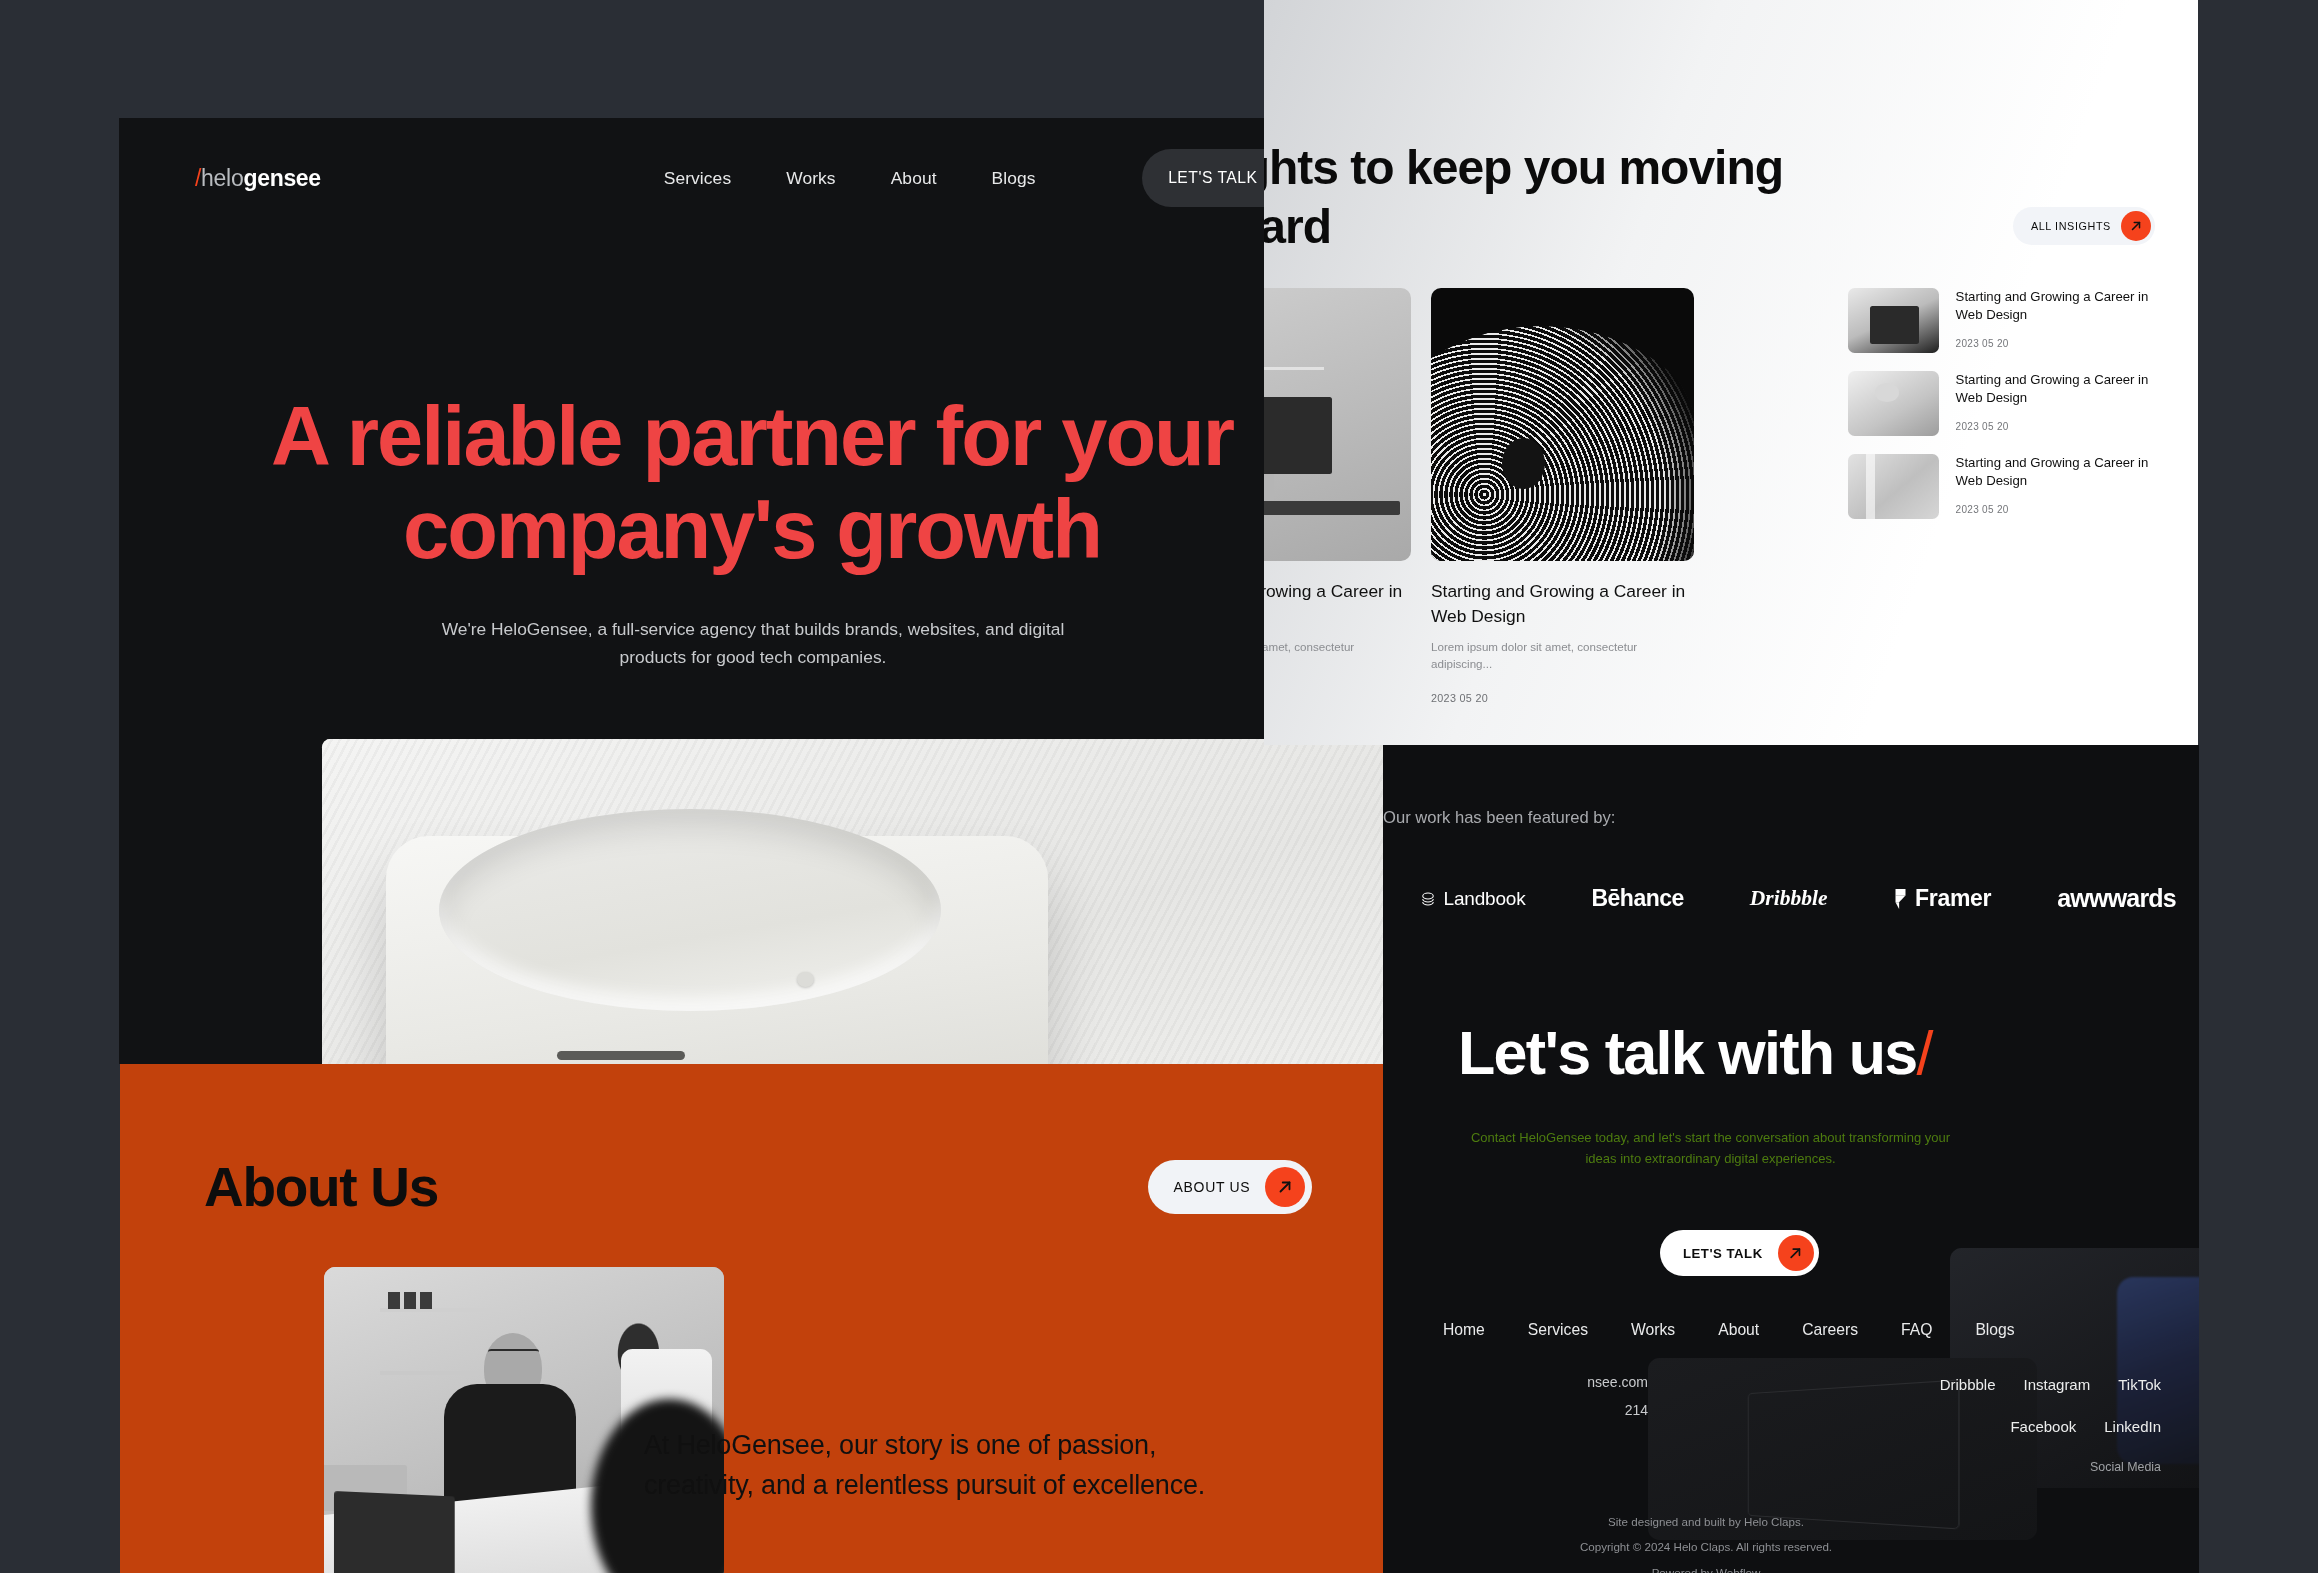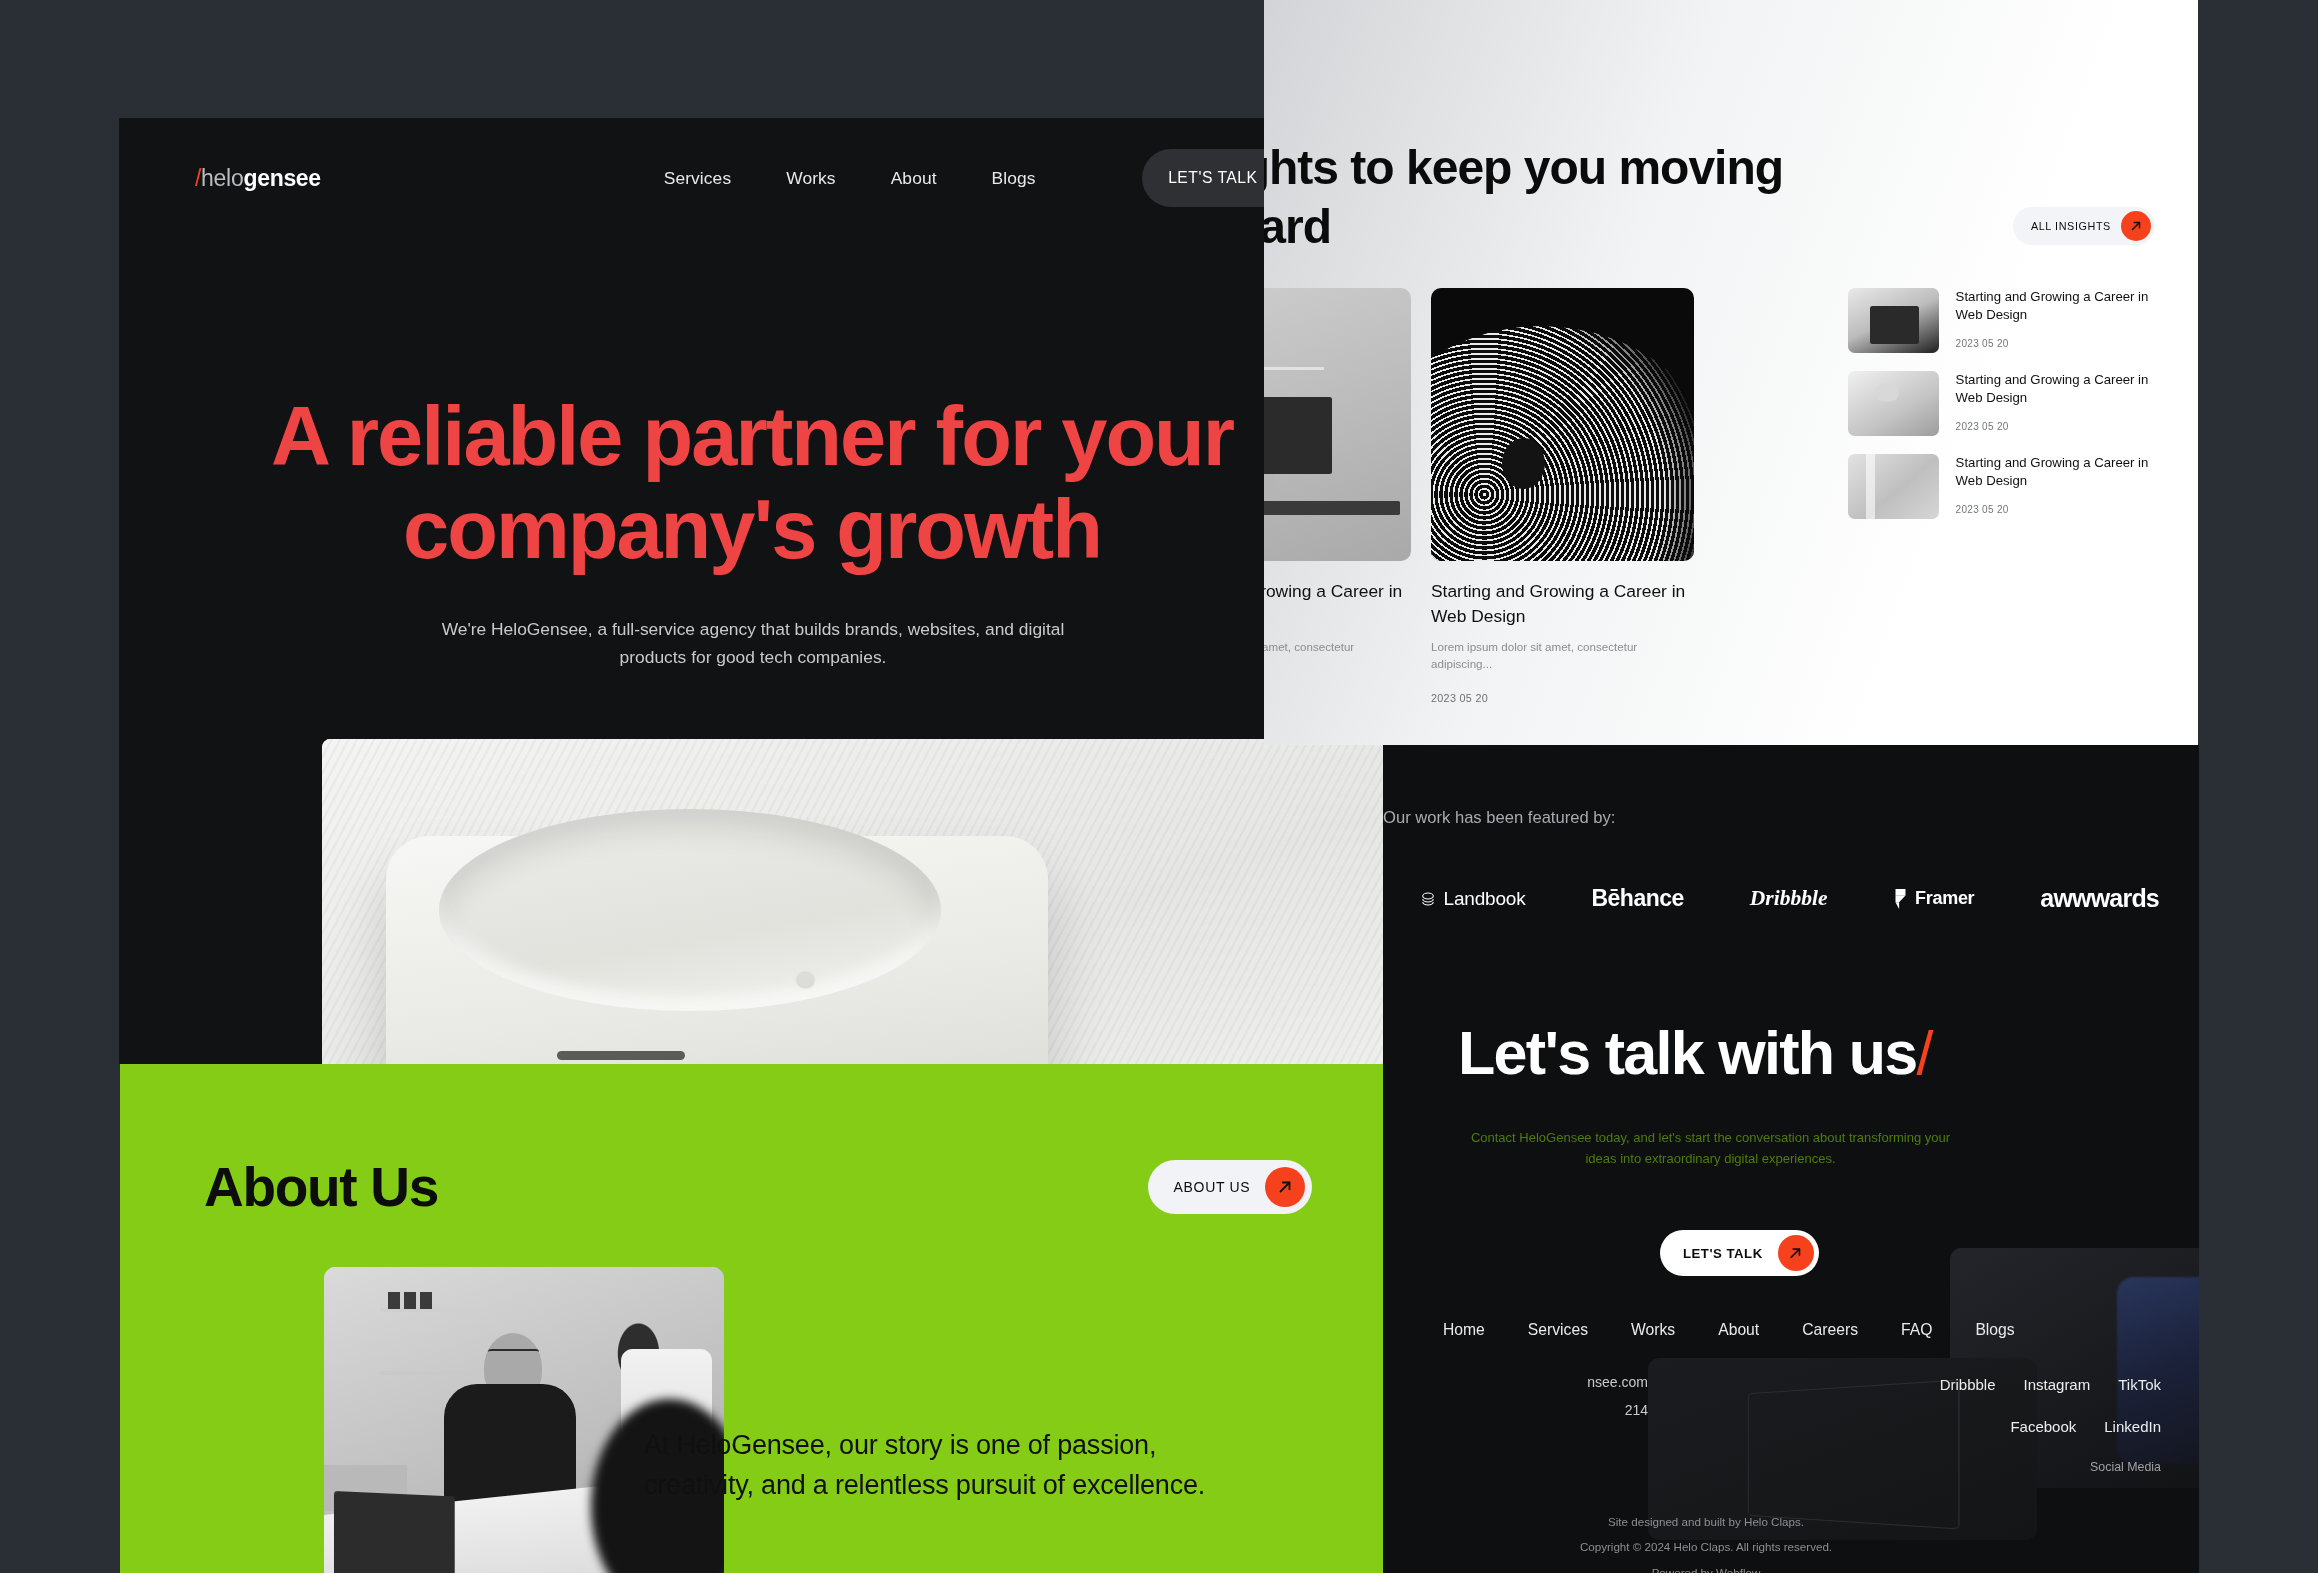--- a/index.html
+++ b/index.html
@@ -75,21 +75,21 @@
     border-radius: 827px; background: #5b5b58;
   }
   .hero-image .knob {
     position: absolute; left: 44.5%; top: 53%; width: 1.6%; height: 3.6%;
     border-radius: 50%; background: #dcdcd8; box-shadow: 0 0.8px 2.5px rgba(0,0,0,.2);
   }
 
   
   .about-panel {
     position: absolute; left: 120px; top: 1064px; width: 1265px; height: 509px;
-    background: #84cc16; overflow: hidden;
+    background: #c2410c; overflow: hidden;
   }
   .about-head {
     position: absolute; top: 91px; left: 84px; right: 73px;
     display: flex; align-items: center; justify-content: space-between;
   }
   .about-title { font-size: 55px; font-weight: 700; color: #0d0d0d; letter-spacing: -1.3px; }
   .pill-light {
     display: inline-flex; align-items: center; gap: 15px;
     background: #f1f3f7; border-radius: 827px; padding: 6.6px 6.6px 6.6px 25px; text-decoration: none;
   }
@@ -221,21 +221,21 @@
   }
   .logos-row {
     position: absolute; top: 139px; left: 36px; width: 911px;
     display: flex; align-items: center; gap: 66px;
   }
   .logos-row .brand { color: #fff; white-space: nowrap; display: flex; align-items: center; gap: 6.6px; }
   .brand-landbook { font-size: 19px; font-weight: 400; letter-spacing: -0.2px; }
   .brand-landbook .bicon { width: 18px; height: 18px; }
   .brand-behance { font-size: 23px; font-weight: 700; letter-spacing: -0.5px; }
   .brand-dribbble { font-size: 21.5px; font-weight: 700; font-style: italic; font-family: "Liberation Serif", serif; }
-  .brand-framer { font-size: 18px; font-weight: 700; letter-spacing: -0.3px; }
+  .brand-framer { font-size: 23px; font-weight: 700; letter-spacing: -0.3px; }
   .brand-framer .bicon { width: 15px; height: 20px; }
   .brand-awwwards { font-size: 25px; font-weight: 700; letter-spacing: -0.8px; }
 
   .cta-wrap { position: absolute; top: 273px; left: 0; width: 816px; }
   .cta-title {
     position: absolute; left: 75px; top: 0; width: 596px;
     font-size: 61px; font-weight: 700; color: #ffffff; letter-spacing: -1.7px; white-space: nowrap;
   }
   .cta-title .slash { color: #f5421c; font-weight: 400; }
   .cta-sub {

